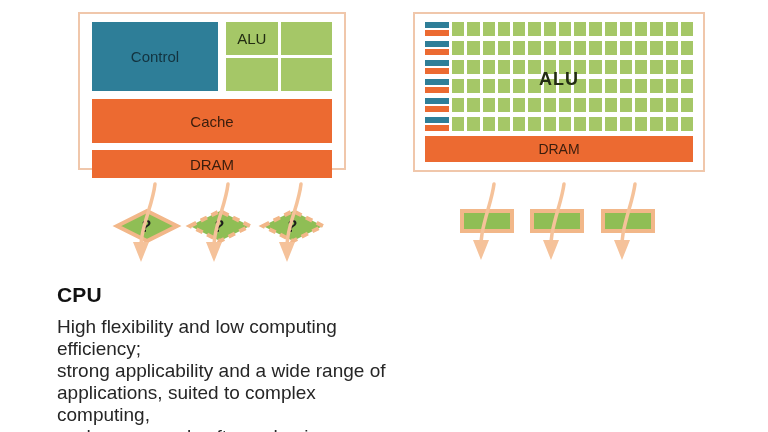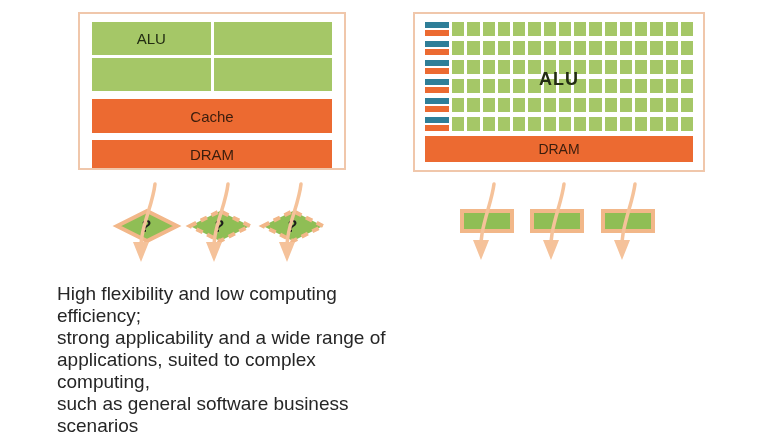--- a/index.html
+++ b/index.html
@@ -12,21 +12,21 @@
   .gpu-chip{left:413px;top:12px;width:292px;height:160px;padding:8px 10px;}
 
   .chip-top{display:flex;gap:8px;height:69px;margin-bottom:8px;}
   .control-box{width:126px;background:#2e7e98;display:flex;align-items:center;justify-content:center;
                color:#13333f;font-size:15px;}
   .alu-grid{flex:1;display:grid;grid-template-columns:1fr 1fr;grid-template-rows:1fr 1fr;gap:3px;}
   .alu-cell{background:#a5c767;display:flex;align-items:center;justify-content:center;
             color:#222c12;font-size:15px;}
   .bar{background:#ec6a31;display:flex;align-items:center;justify-content:center;
        color:#3a1d0d;font-size:15px;}
-  .cache{height:34px;margin-bottom:7px;}
+  .cache{height:44px;margin-bottom:7px;}
   .cpu-dram{height:28px;}
 
   
   .gpu-rows{position:relative;}
   .gpu-row{display:flex;height:14px;margin-bottom:5px;gap:3px;}
   .ctrl-stack{width:24px;display:flex;flex-direction:column;gap:2px;}
   .tbar{flex:1;background:#2e7e98;}
   .obar{flex:1;background:#ec6a31;}
   .gpu-sq{flex:1;background:#a5c767;}
   .gpu-alu-overlay{position:absolute;left:0;top:47px;width:100%;text-align:center;
@@ -51,20 +51,21 @@
   .desc h2{margin:0 0 9px 0;font-size:21px;font-weight:bold;color:#111;letter-spacing:.2px;}
   .desc p{margin:0;font-size:19px;line-height:22px;color:#262626;white-space:pre-line;}
 </style>
 </head>
 <body>
 
 <div class="canvas">
 
   <div class="chip cpu-chip">
     <div class="chip-top">
+      <div class="control-box">Control</div>
       <div class="alu-grid">
         <div class="alu-cell">ALU</div>
         <div class="alu-cell"></div>
         <div class="alu-cell"></div>
         <div class="alu-cell"></div>
       </div>
     </div>
     <div class="bar cache">Cache</div>
     <div class="bar cpu-dram">DRAM</div>
   </div>
@@ -241,20 +242,21 @@
       <polygon class="arrow-head" points="18,58 34,58 26,78"></polygon>
     </g>
     <g transform="translate(146,0)">
       <rect class="unit-shape" x="7" y="29" width="50" height="20"></rect>
       <path class="arrow-path" d="M 39,2 C 37,18 30,34 27,52 L 26,60"></path>
       <polygon class="arrow-head" points="18,58 34,58 26,78"></polygon>
     </g>
   </svg>
 
   <div class="desc cpu-desc">
+    <h2>CPU</h2>
     <p>High flexibility and low computing efficiency;
 strong applicability and a wide range of
 applications, suited to complex computing,
 such as general software business scenarios
 and other general software processing</p>
   </div>
 
   <div class="desc gpu-desc">
   </div>
 

